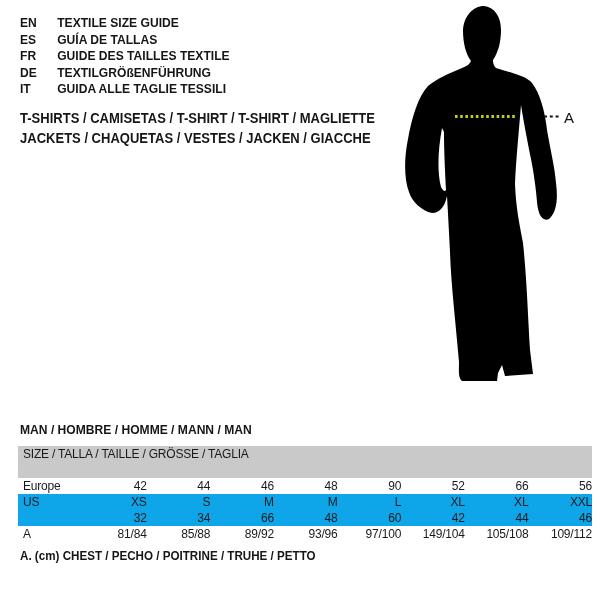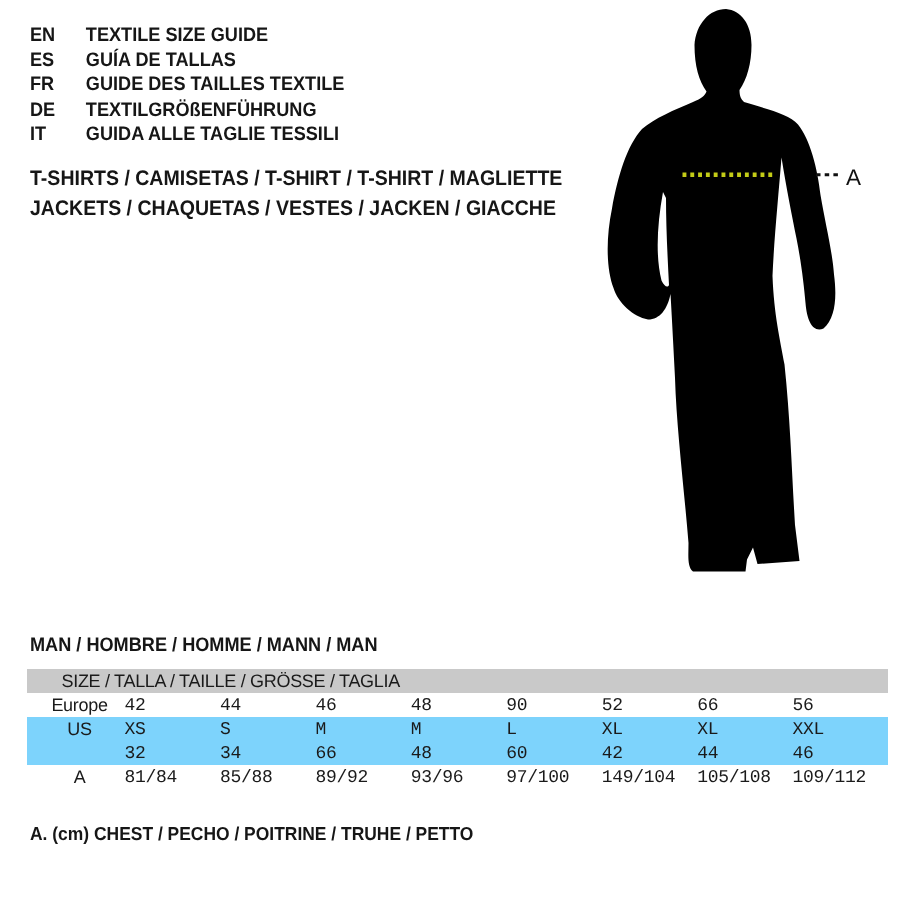--- a/index.html
+++ b/index.html
@@ -14,25 +14,25 @@
   .lang-row{display:flex;}
   .lang-code{width:40px;}
   
   .category-block{position:absolute;left:20px;top:109px;font-weight:bold;font-size:14px;line-height:19.5px;white-space:nowrap;}
   
   .figure-wrap{position:absolute;left:400px;top:0;width:200px;height:400px;}
   
   .section-title{position:absolute;left:20px;top:422px;font-weight:bold;font-size:13px;white-space:nowrap;}
   
   .size-table{position:absolute;left:18px;top:446px;width:574px;font-size:12px;letter-spacing:-0.2px;color:#1a1a1a;}
-  .st-header{height:16px;line-height:16px;background:#c9c9c9;padding-left:23px;box-sizing:border-box;white-space:nowrap;}
+  .st-header{height:32px;line-height:16px;background:#c9c9c9;padding-left:5px;box-sizing:border-box;white-space:nowrap;}
   .st-row{display:grid;grid-template-columns:65px repeat(8,1fr);height:16px;line-height:16px;}
-  .st-row.shade{background:#7dd3fc;}
-  .st-label{padding-left:5px;text-align:center;}
-  .st-cell{text-align:left;font-family:Liberation Mono, monospace;}
+  .st-row.shade{background:#0ea5e9;}
+  .st-label{padding-left:5px;text-align:left;}
+  .st-cell{text-align:right;}
   
   .footnote{position:absolute;left:20px;top:549px;font-weight:bold;font-size:12.5px;white-space:nowrap;}
 </style>
 </head>
 <body>
 
 <div class="lang-block condensed">
   <div class="lang-row">
     <span class="lang-code">EN</span>
     <span>TEXTILE SIZE GUIDE</span>

